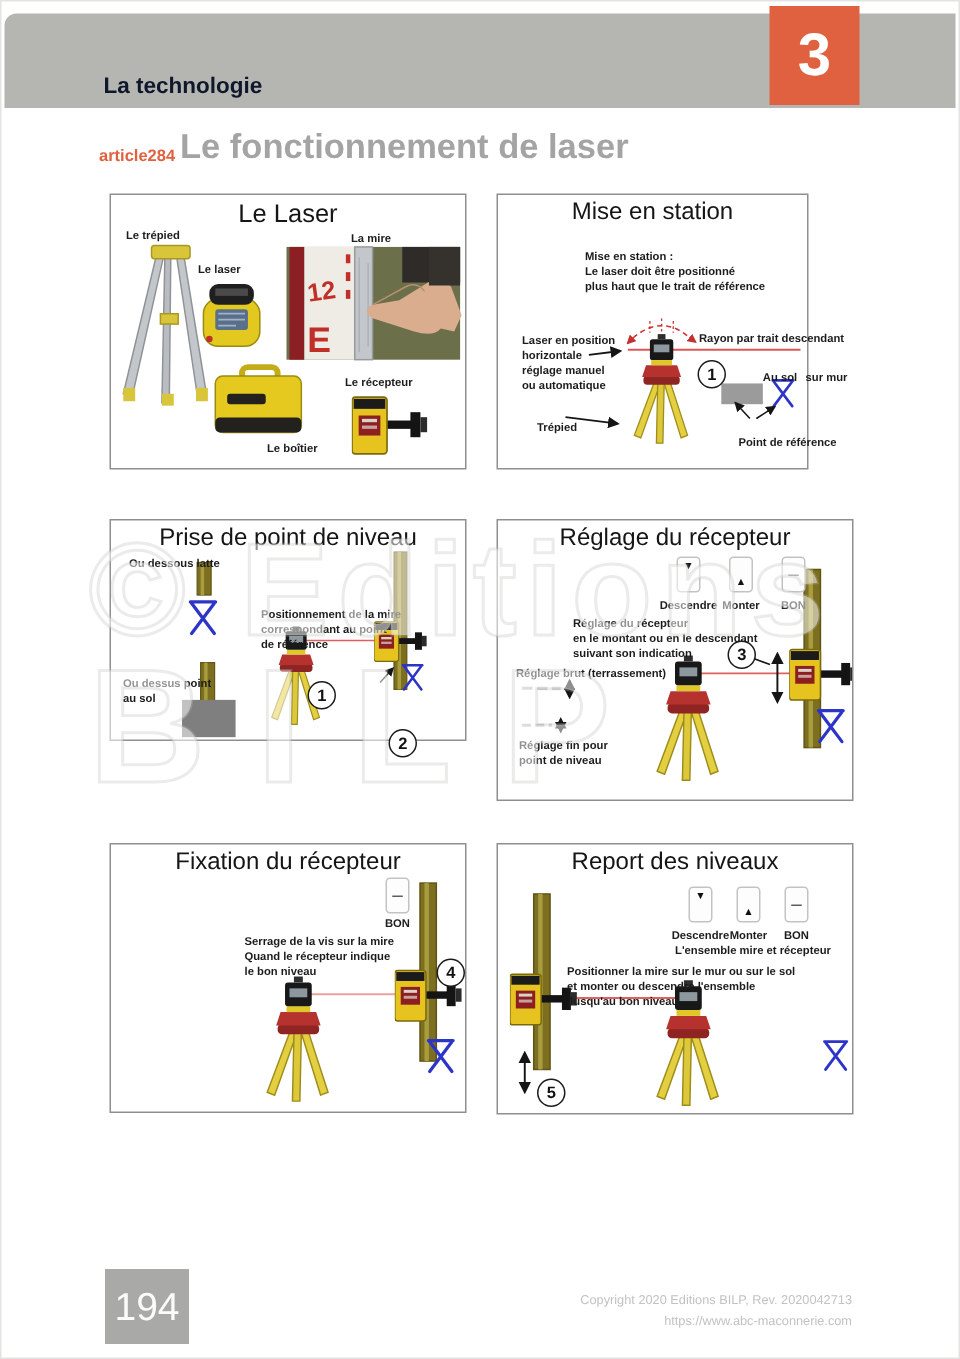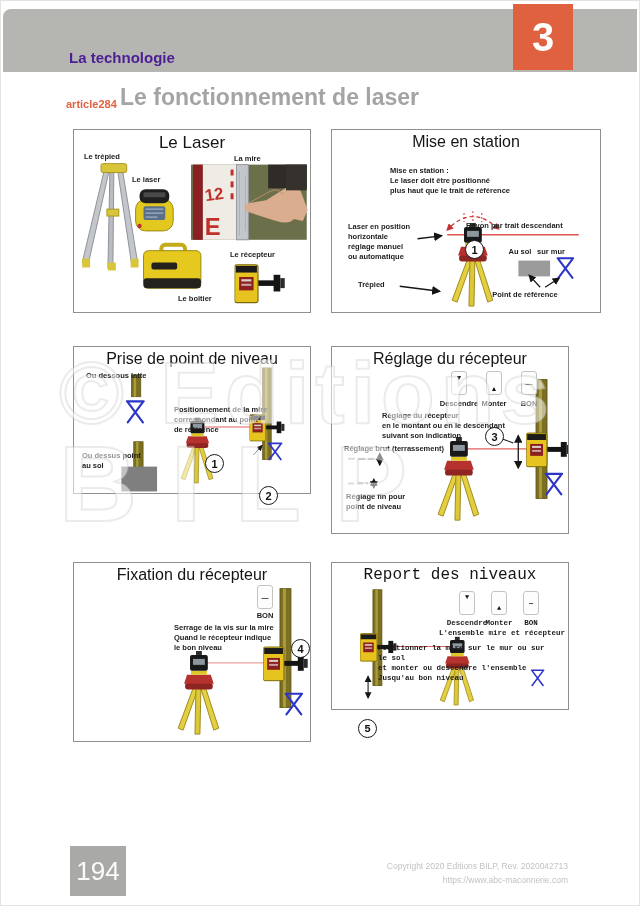--- a/index.html
+++ b/index.html
@@ -1,33 +1,33 @@
 <!DOCTYPE html>
 <html><head>
 <meta charset="utf-8">
 <style>
   html,body{margin:0;padding:0;background:#ffffff;}
   .page{position:relative;width:640px;height:906px;background:#fff;overflow:hidden;
         font-family:"Liberation Sans",sans-serif;border:1px solid #e3e3e1;box-sizing:border-box;}
   
   .hdr-bar{position:absolute;left:2px;right:2px;top:8px;height:63px;background:#b5b6b2;border-radius:8px 0 0 0;}
-  .hdr-section{position:absolute;left:66px;top:40px;color:#4c1d95;font-size:15px;font-weight:700;}
+  .hdr-section{position:absolute;left:66px;top:40px;color:#0f172a;font-size:15px;font-weight:700;}
   .chapter-box{position:absolute;left:512px;top:3px;width:60px;height:66px;background:#e0613f;
                display:flex;align-items:center;justify-content:center;}
   .chapter-num{color:#fff;font-size:40px;font-weight:700;}
   .article-id{position:absolute;left:65px;top:97px;color:#e0613f;font-size:11px;font-weight:700;}
   .page-title{position:absolute;left:119px;top:83px;color:#a4a4a4;font-size:23px;font-weight:700;}
   
   .panel{position:absolute;background:#fff;border:1px solid #8f8f8f;box-sizing:border-box;}
   .p1{left:72px;top:128px;width:238px;height:184px;}
-  .p2{left:330px;top:128px;width:270px;height:184px;}
+  .p2{left:330px;top:128px;width:208px;height:184px;}
   .p3{left:72px;top:345px;width:238px;height:148px;}
   .p4{left:330px;top:345px;width:238px;height:188px;}
   .p5{left:72px;top:561px;width:238px;height:180px;}
-  .p6{left:330px;top:561px;width:238px;height:148px;font-family:Liberation Mono, monospace;}
+  .p6{left:330px;top:561px;width:238px;height:181px;}
   .panel-title{position:absolute;top:3px;left:0;right:0;text-align:center;font-size:16px;color:#151515;}
   .art{position:absolute;left:0;top:0;width:100%;height:100%;}
   .lbl{position:absolute;font-size:7.5px;font-weight:700;color:#1c1c1c;line-height:1.3;}
   .txt{position:absolute;font-size:7.5px;font-weight:700;color:#1c1c1c;line-height:1.35;white-space:pre-line;}
   .ctr{text-align:center;}
   .step{position:absolute;width:19px;height:19px;border:1.6px solid #1b1b1b;border-radius:50%;
         background:#fff;display:flex;align-items:center;justify-content:center;
         font-size:11px;font-weight:700;color:#111;box-sizing:border-box;z-index:3;}
   .indbox{position:absolute;width:16px;height:24px;background:#fdfdfd;border:1px solid #c3c3c3;
           border-radius:3px;display:flex;justify-content:center;font-size:7px;color:#111;box-sizing:border-box;}
@@ -257,21 +257,21 @@
       <rect x="208" y="26" width="11" height="120" fill="#7c6f1f" stroke="#5f5415"></rect>
       <rect x="211" y="26" width="3" height="120" fill="#a89c3e"></rect>
       <use href="#sym-recv" x="191" y="83" width="46" height="40"></use>
       <line x1="227" y1="98" x2="229" y2="106" stroke="#151515" stroke-width="1.2" marker-end="url(#ah)"></line>
       <use href="#sym-bluex" x="212" y="130" width="20" height="26"></use>
     </svg>
     <div class="indbox g-mid" style="left:183px;top:22px;">
         <span class="g">—</span>
       </div>
     <div class="lbl ctr" style="left:178px;top:48px;width:26px;">BON</div>
-    <div class="txt" style="left:100px;top:60px;width:125px;">Serrage de la vis sur la mire
+    <div class="txt" style="left:89px;top:60px;width:125px;">Serrage de la vis sur la mire
 Quand le récepteur indique
 le bon niveau</div>
     <div class="step" style="left:217px;top:76px;">4</div>
   </div>
 
   <div class="panel p6">
     <div class="panel-title">Report des niveaux</div>
     <svg class="art" viewBox="0 0 238 180">
       <rect x="24" y="33" width="11" height="118" fill="#7c6f1f" stroke="#5f5415"></rect>
       <rect x="27" y="33" width="3" height="118" fill="#a89c3e"></rect>

